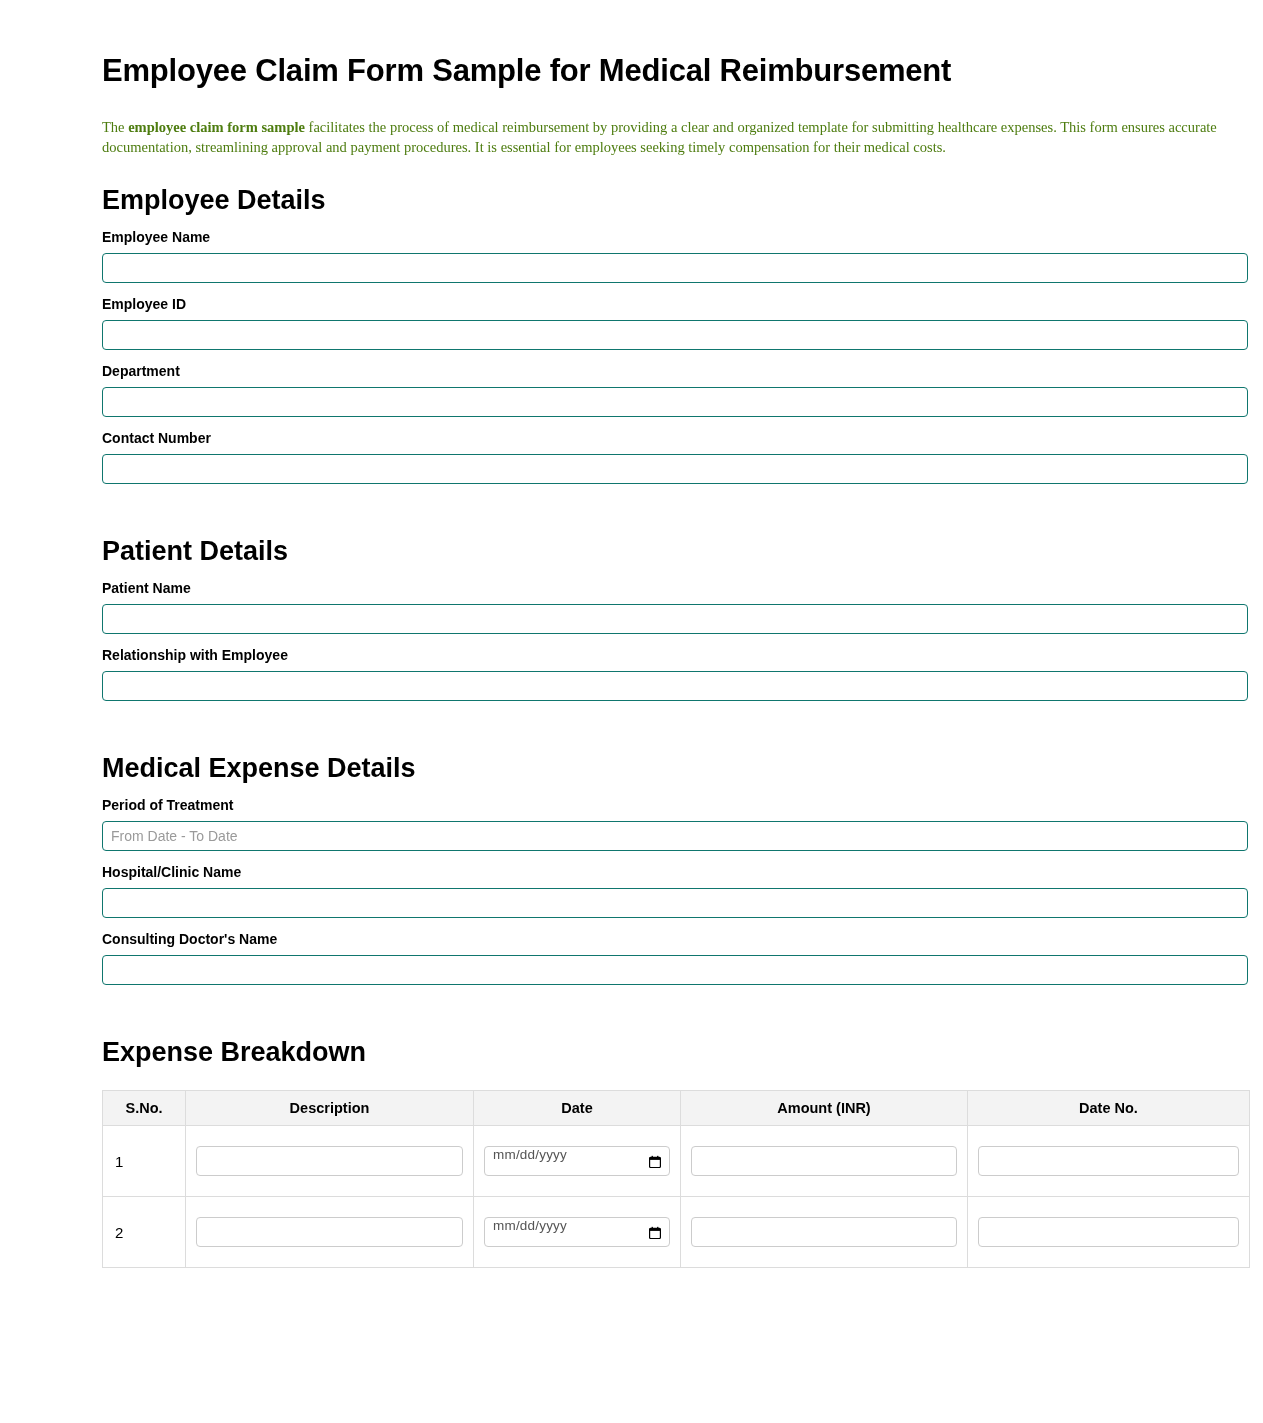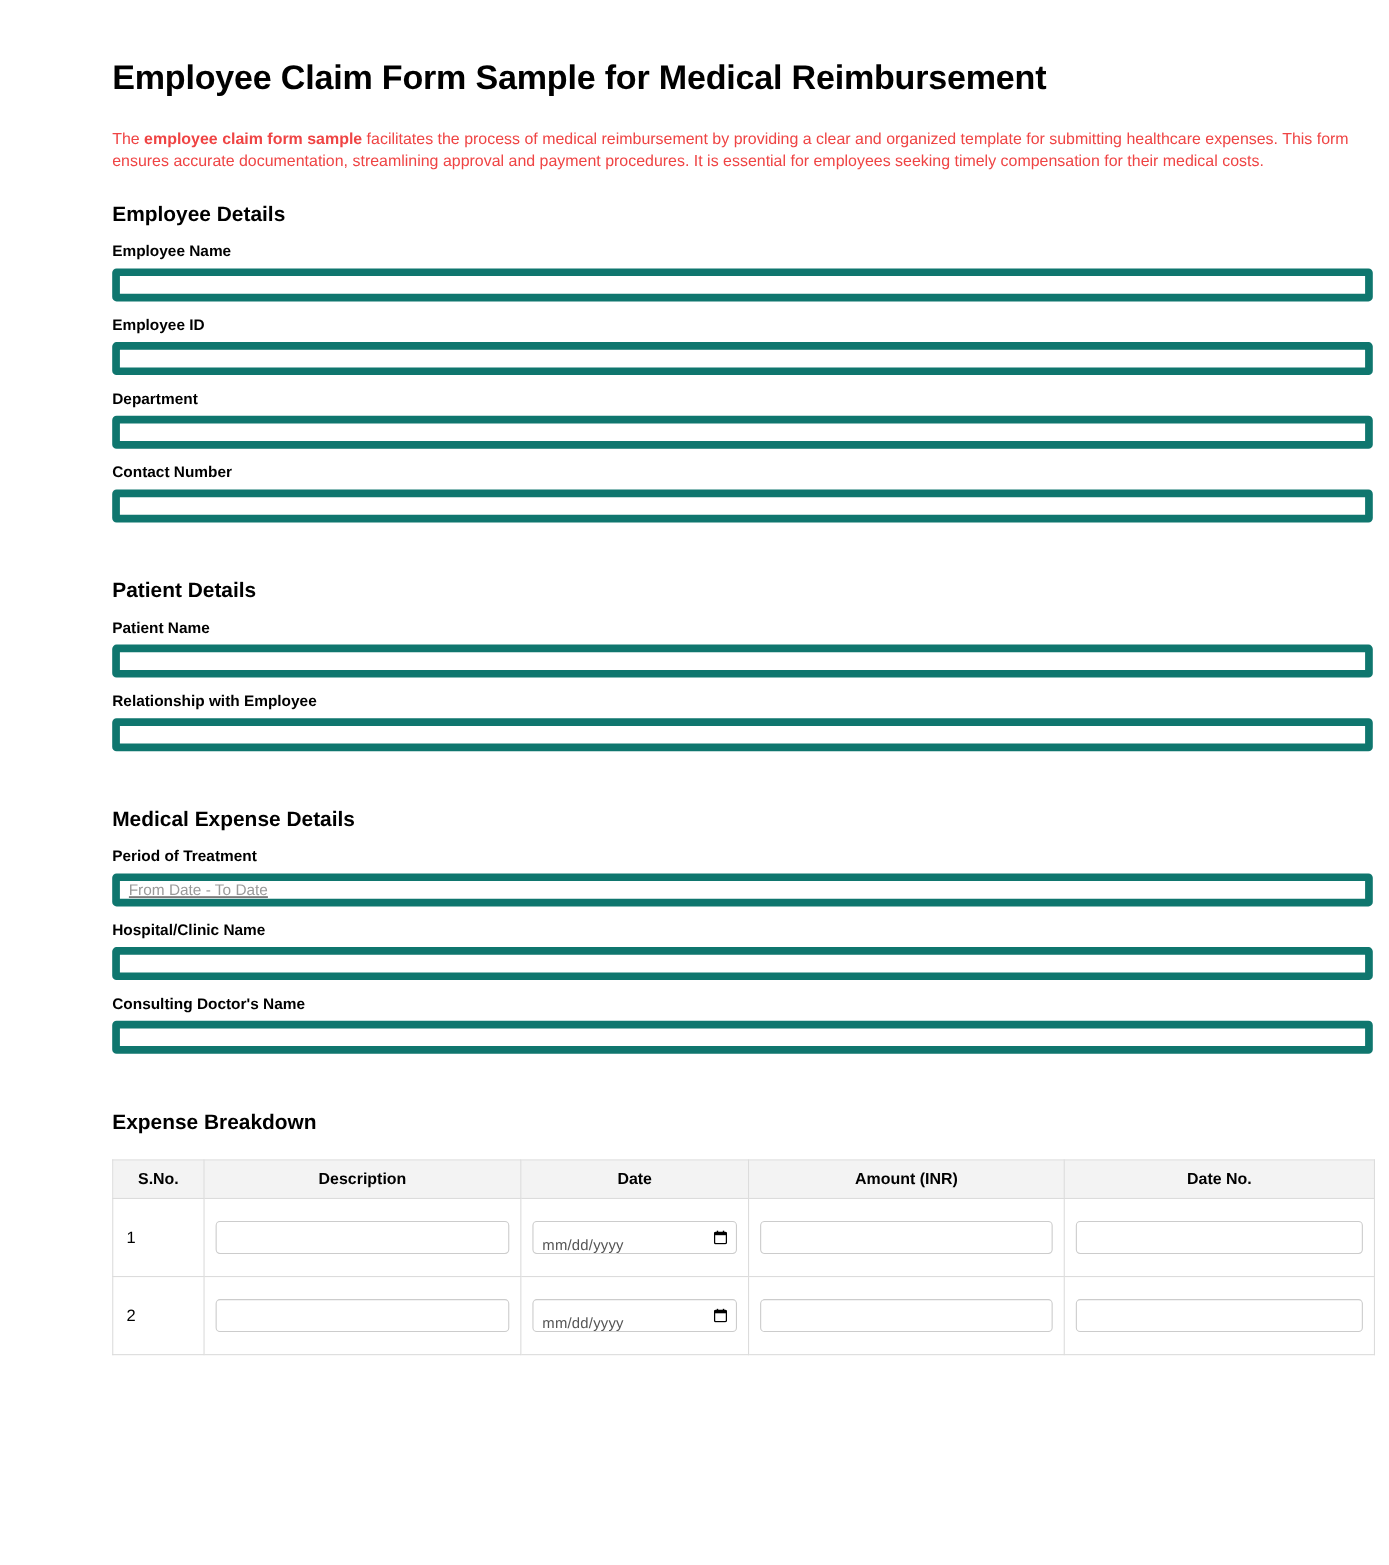--- a/index.html
+++ b/index.html
@@ -28,26 +28,27 @@
     padding-top: 52px;
     letter-spacing: -0.2px;
     color: #000;
   }
   .intro {
     font-size: 14.5px;
     line-height: 20px;
     margin: 0;
     padding-top: 28px;
     max-width: 1148px;
-    color: #ef4444;
+    color: #4d7c0f;
+    font-family: Liberation Serif, serif;
   }
   .intro b { font-weight: bold; }
 
   .section-heading {
-    font-size: 19px;
+    font-size: 27px;
     font-weight: bold;
     margin: 0;
     color: #000;
   }
   .sec-employee  { padding-top: 28px; }
   .sec-patient   { padding-top: 52px; }
   .sec-medical   { padding-top: 52px; }
   .sec-expense   { padding-top: 52px; }
 
   .field {
@@ -59,29 +60,28 @@
     font-weight: bold;
     line-height: 18px;
     margin-bottom: 7px;
     color: #000;
   }
   .text-input {
     display: block;
     box-sizing: border-box;
     width: 1146px;
     height: 30px;
-    border: 7px solid #0f766e;
+    border: 1px solid #0f766e;
     border-radius: 4px;
     background: #fff;
     font-family: "Liberation Sans", sans-serif;
     font-size: 14px;
     color: #222;
     padding: 4px 8px;
     outline: none;
-    text-decoration: underline;
   }
   .text-input::placeholder { color: #9a9a9a; opacity: 1; }
 
   
   .expense-table {
     margin-top: 22px;
     border-collapse: collapse;
     width: 1147px;
     table-layout: fixed;
     border: 1px solid #dcdcdc;
@@ -128,21 +128,21 @@
   }
   .date-wrap {
     position: relative;
     box-sizing: border-box;
     width: 100%;
     height: 30px;
     border: 1px solid #ccc;
     border-radius: 4px;
     background: #fff;
     display: flex;
-    align-items: flex-end;
+    align-items: flex-start;
     padding: 0 8px;
   }
   .date-text {
     font-family: "Liberation Sans", sans-serif;
     font-size: 13.5px;
     color: #555;
     letter-spacing: 0.2px;
     white-space: nowrap;
   }
   .date-picker-icon {

